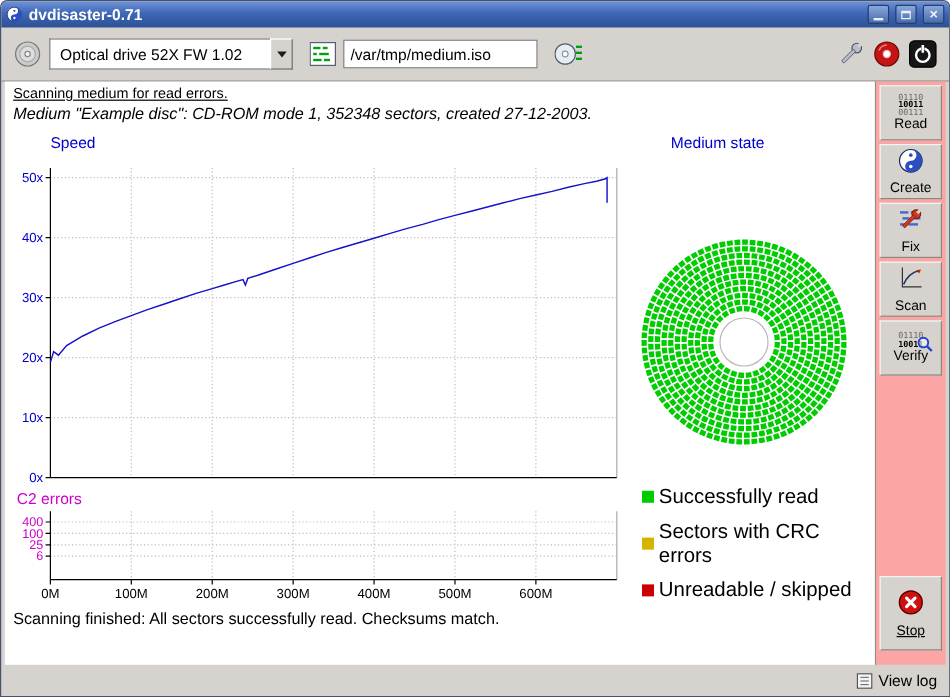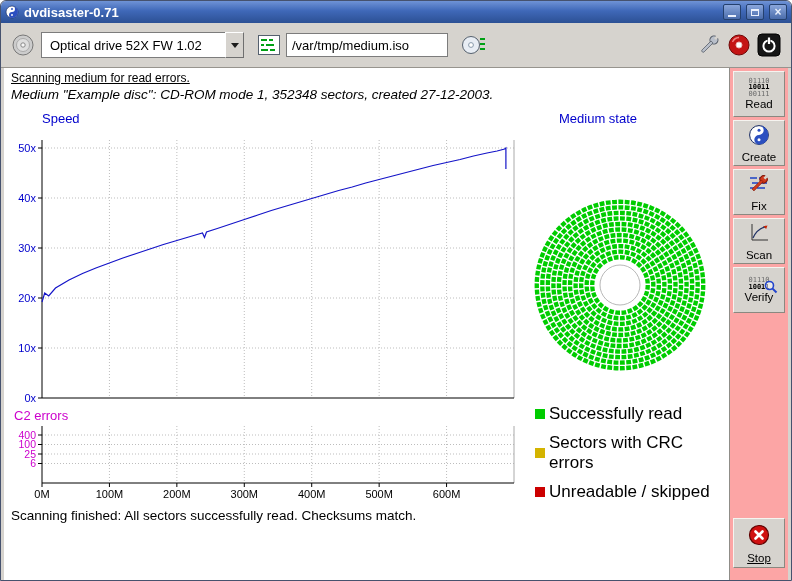--- a/index.html
+++ b/index.html
@@ -54,21 +54,21 @@
   .sidebar{flex:0 0 59px;background:#fca5a5;border-left:1px solid #8f8d88;
     display:flex;flex-direction:column;align-items:center;padding:3px 0 12px;gap:3px;}
   .sbtn{width:52px;height:46px;background:#d6d3ce;border:1px solid;
     border-color:#f6f4f0 #8a8880 #8a8880 #f6f4f0;
     display:flex;flex-direction:column;align-items:center;justify-content:center;gap:1px;cursor:default;}
   .sbl{font-size:11.5px;}
   .bin-icon{font-family:"DejaVu Sans Mono",monospace;font-size:7px;line-height:6.5px;color:#6a6a6a;text-align:center;}
   .bin-icon .bold{color:#000;font-weight:bold;}
   .vicon{position:relative;}
   .vicon svg{position:absolute;right:-8px;bottom:-4px;}
-  .sbtn-stop{margin-top:auto;height:50px;text-decoration:underline;}
+  .sbtn-stop{margin-top:auto;height:62px;text-decoration:underline;}
   
   .bottombar{flex:0 0 26px;display:flex;align-items:center;padding:0 6px;}
   .bbspacer{flex:1;}
   .viewlog{display:flex;align-items:center;gap:5px;font-size:13px;padding:2px 4px;cursor:default;}
   .vl-icon{width:13px;height:13px;border:1px solid #555;background:#f4f4f4;
     display:flex;flex-direction:column;justify-content:space-evenly;padding:0 2px;}
   .vl-icon i{display:block;height:1px;background:#777;}
 </style>
 </head>
 <body>
@@ -929,14 +929,25 @@
           <svg width="26" height="24" viewBox="0 0 26 24">
             <circle cx="13" cy="12" r="9.5" fill="#d01010" stroke="#5e0000" stroke-width="1.2"></circle>
             <path d="M9.5 8.5 L16.5 15.5 M16.5 8.5 L9.5 15.5" stroke="#fff" stroke-width="2.6" stroke-linecap="round"></path>
           </svg>
         </span>
         <div class="sbl">Stop</div>
       </div>
     </div>
   </div>
 
+  <div class="bottombar">
+    <span class="bbspacer"></span>
+    <span class="viewlog">
+      <span class="vl-icon">
+          <i></i>
+          <i></i>
+          <i></i>
+        </span>
+      <span>View log</span>
+    </span>
+  </div>
 
 </div>
 
 </body></html>

